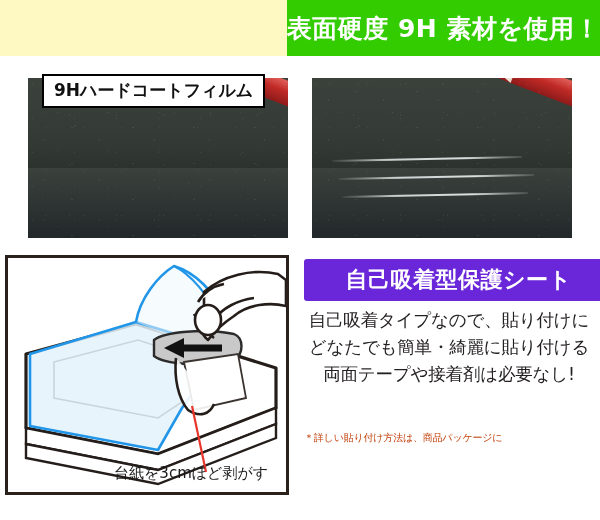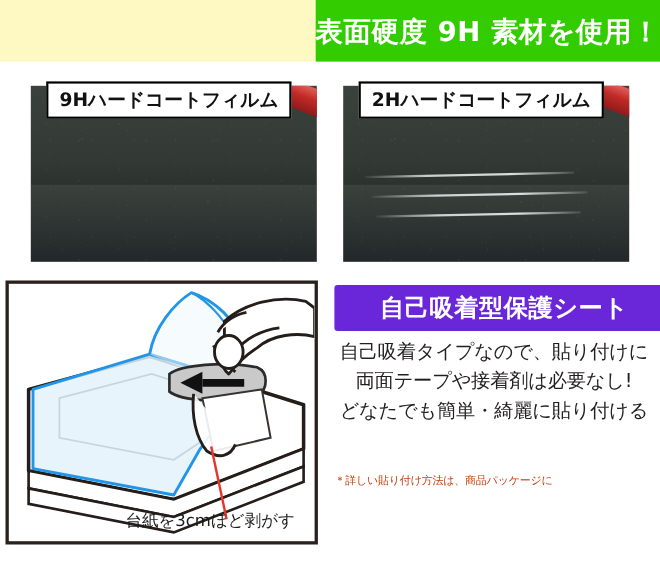--- a/index.html
+++ b/index.html
@@ -241,21 +241,20 @@
       <div class="photo-reflect"></div>
       <div class="scratch" style="left:20px; top:80px; width:190px;"></div>
       <div class="scratch" style="left:26px; top:98px; width:196px;"></div>
       <div class="scratch" style="left:30px; top:116px; width:186px;"></div>
       <div class="pencil">
         <div class="pencil-body"></div>
         <div class="pencil-wood"></div>
 
       </div>
     </div>
-    <span class="photo-label">2Hハードコートフィルム</span>
   </div>
 </div>
 
 <div class="illustration-panel">
   <svg width="278" height="234" viewBox="0 0 278 234">
 
     <g fill="none" stroke="#241d19" stroke-width="3.2" stroke-linejoin="round">
       <path d="M18,96 L128,66 L268,110 L268,150 L150,196 L18,170 Z"></path>
     </g>
     <path d="M18,170 L18,186 L150,212 L268,166 L268,150 L150,196 Z" fill="#ffffff" stroke="#241d19" stroke-width="2.4"></path>
@@ -292,20 +291,20 @@
 </div>
 
 <div class="info-panel">
 
   <div class="info-banner">
     <span class="info-banner-title">自己吸着型保護シート</span>
   </div>
 
   <div class="info-body">
     <div>自己吸着タイプなので、貼り付けに</div>
+    <div>どなたでも簡単・綺麗に貼り付ける</div>
     <div>両面テープや接着剤は必要なし!</div>
-    <div>どなたでも簡単・綺麗に貼り付ける</div>
   </div>
 
   <div class="info-note">
     <div>＊詳しい貼り付け方法は、商品パッケージに</div>
   </div>
 </div>
 
 </body></html>

